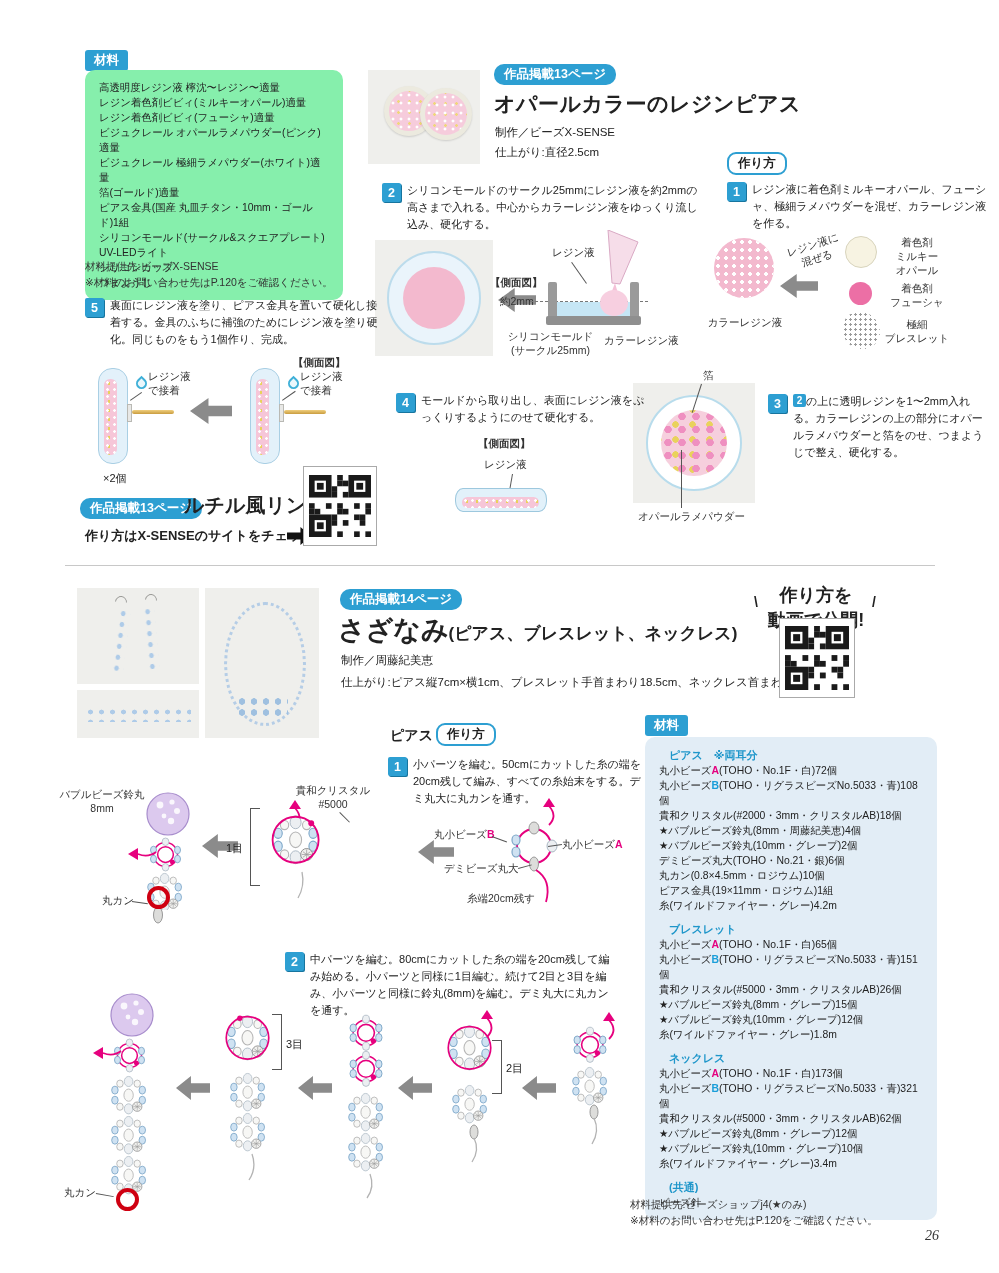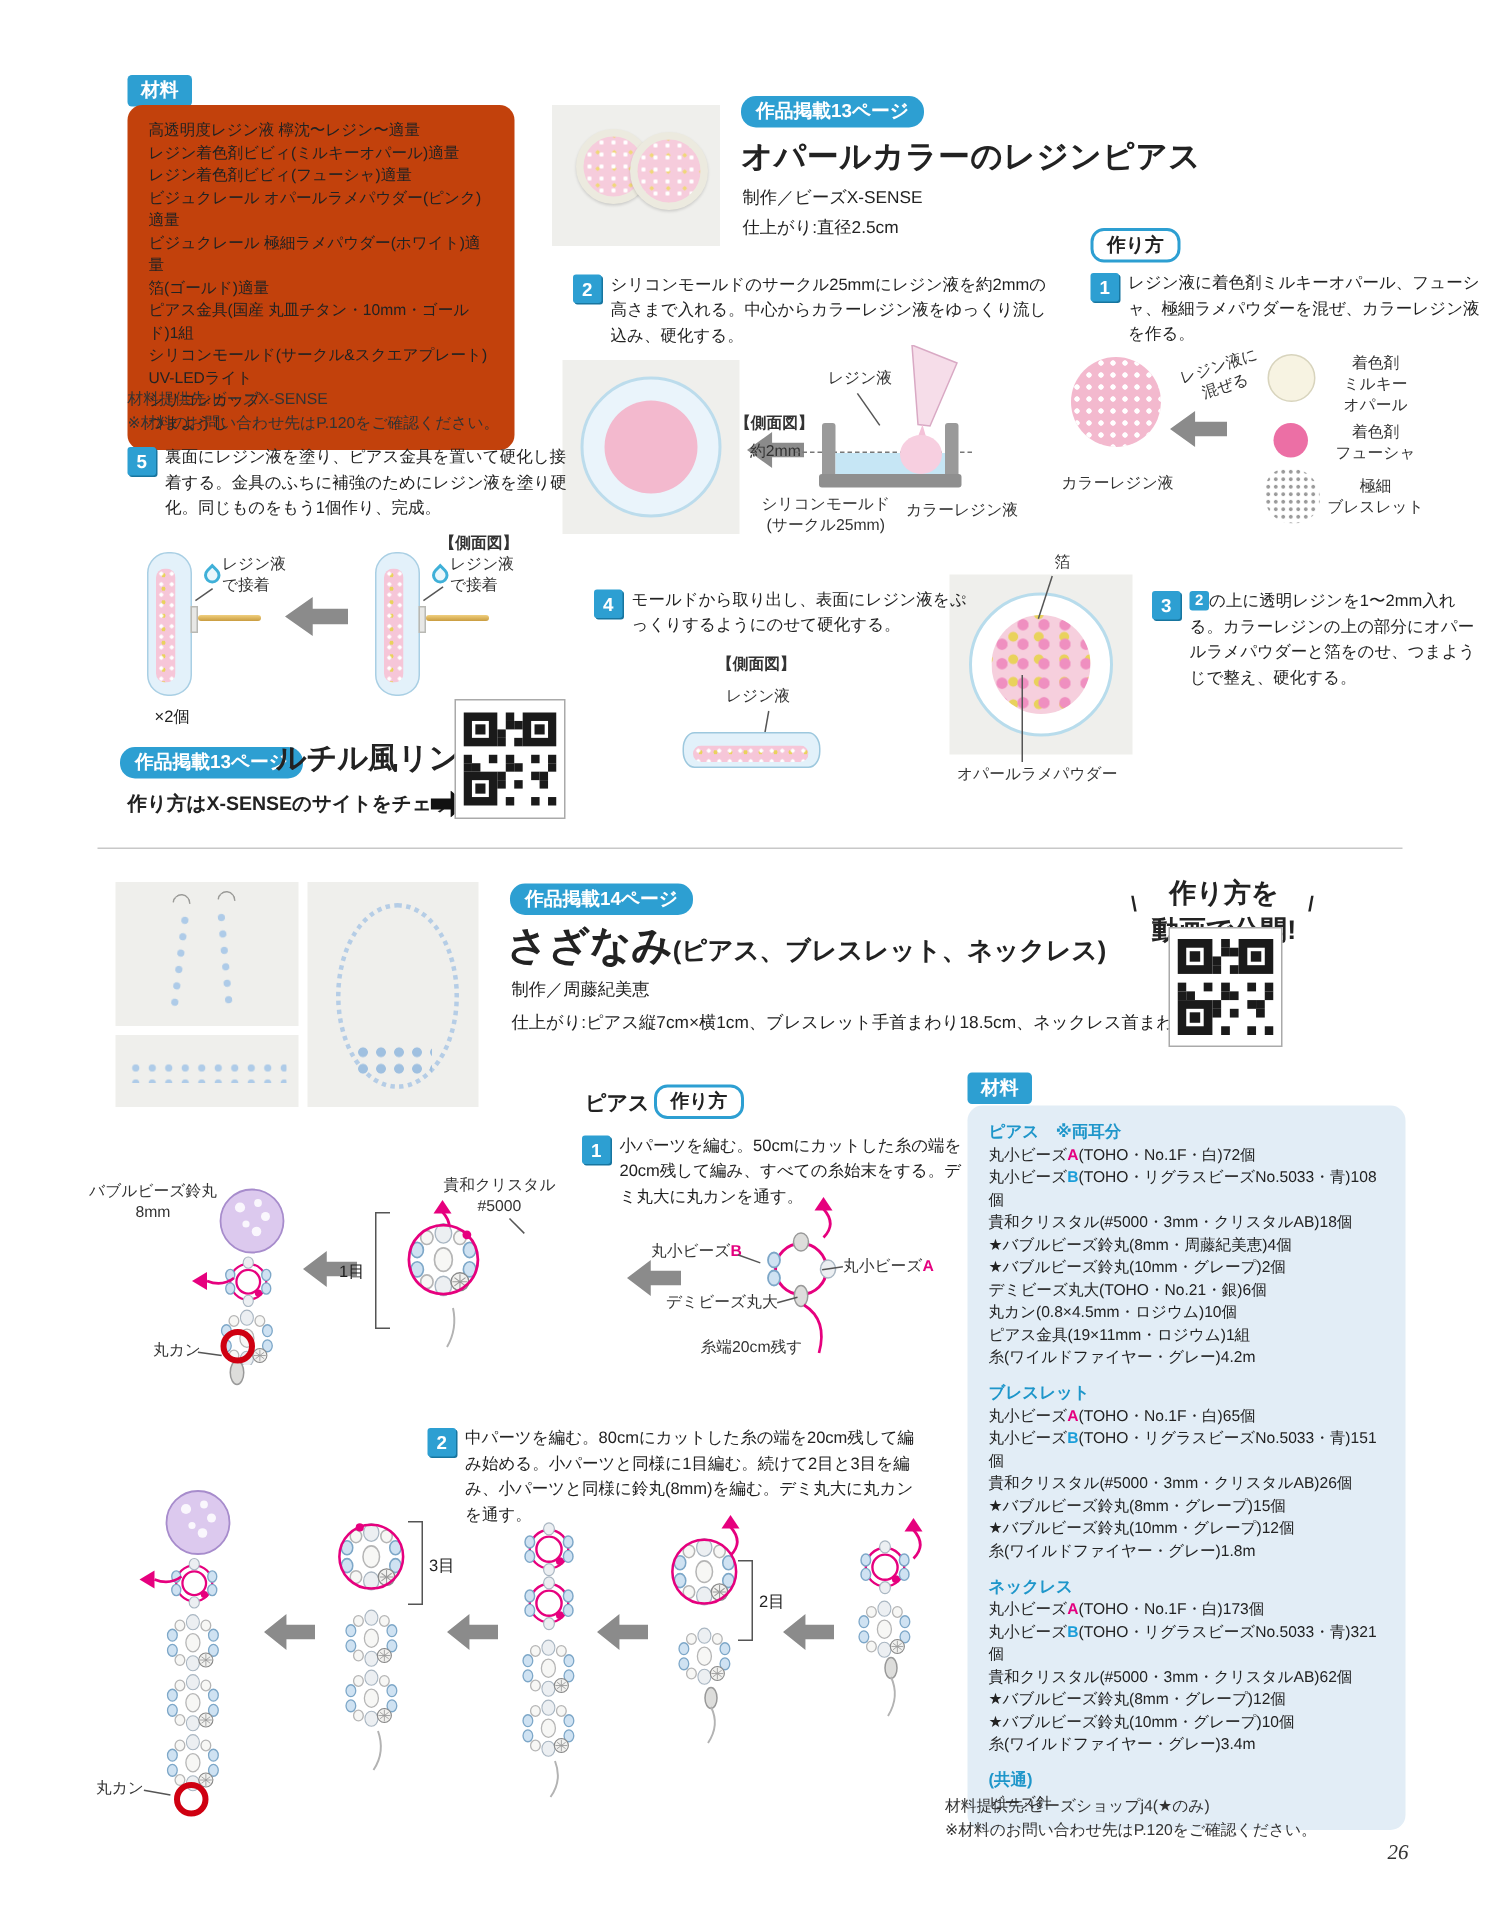--- a/index.html
+++ b/index.html
@@ -14,23 +14,23 @@
   .ctr{text-align:center;}
   .nbox{position:absolute;width:19px;height:19px;background:#2d9fd2;color:#fff;font-weight:bold;
         font-size:12.5px;display:flex;align-items:center;justify-content:center;border-radius:2px;
         box-shadow:1px 1px 0 #17759f;}
   .badge{position:absolute;background:#2d9fd2;color:#fff;font-weight:bold;font-size:12.5px;
         line-height:1;padding:4px 10px;border-radius:10px;}
   .howto{position:absolute;background:#fff;border:2px solid #2d9fd2;border-radius:9px;color:#222;
         font-weight:bold;font-size:12.5px;line-height:1;padding:3px 9px;}
   .tag{position:absolute;background:#2d9fd2;color:#fff;font-weight:bold;font-size:12.5px;
         line-height:1;padding:4px 9px;border-radius:3px;}
-  .box{position:absolute;background:#c2410c;border-radius:10px;padding:10px 14px;}
+  .box{position:absolute;background:#86efac;border-radius:10px;padding:10px 14px;}
   .li{font-size:10.4px;line-height:15px;color:#222;}
-  .ghead{font-size:11px;line-height:16px;font-weight:bold;color:#1e96ca;}
+  .ghead{font-size:11px;line-height:16px;font-weight:bold;color:#1e96ca;margin-left:10px;}
   .gap{height:8px;}
   .acc-A{color:#e4007f;font-weight:bold;}
   .acc-B{color:#1a9ed9;font-weight:bold;}
   .garrow{position:absolute;background:#8b8b8b;clip-path:polygon(0 50%,44% 0,44% 30%,100% 30%,100% 70%,44% 70%,44% 100%);}
   .barrow{position:absolute;background:#111;clip-path:polygon(100% 50%,56% 0,56% 30%,0 30%,0 70%,56% 70%,56% 100%);}
   .photo{position:absolute;background:#efefec;}
   .pl{position:absolute;height:1px;background:#555;transform-origin:0 0;}
   .plv{position:absolute;width:1px;background:#555;transform-origin:50% 0;}
   .drop{position:absolute;width:7px;height:7px;border:2px solid #3fb0d8;border-radius:0 50% 50% 50%;
         transform:rotate(45deg);background:#eaf7fc;}
@@ -458,21 +458,21 @@
     <ellipse cx="34" cy="100" rx="4" ry="7" class="bs"></ellipse>
     <path d="M34,106 q6,13 -2,26" class="thread"></path>
   </svg>
 
   <div class="tag" style="left:645px;top:715px">材料</div>
   <div class="box" style="left:645px;top:737px;width:264px;background:#e2edf6">
     <div class="ghead">ピアス　※両耳分</div>
     <div>
         <div class="li"><span>丸小ビーズ</span><span class="acc-A">A</span><span>(TOHO・No.1F・白)72個</span></div>
         <div class="li"><span>丸小ビーズ</span><span class="acc-B">B</span><span>(TOHO・リグラスビーズNo.5033・青)108個</span></div>
-        <div class="li"><span>貴和クリスタル(#5000・3mm・クリスタルAB)18個</span></div>
+        <div class="li"><span>貴和クリスタル(#2000・3mm・クリスタルAB)18個</span></div>
         <div class="li"><span>★バブルビーズ鈴丸(8mm・周藤紀美恵)4個</span></div>
         <div class="li"><span>★バブルビーズ鈴丸(10mm・グレープ)2個</span></div>
         <div class="li"><span>デミビーズ丸大(TOHO・No.21・銀)6個</span></div>
         <div class="li"><span>丸カン(0.8×4.5mm・ロジウム)10個</span></div>
         <div class="li"><span>ピアス金具(19×11mm・ロジウム)1組</span></div>
         <div class="li"><span>糸(ワイルドファイヤー・グレー)4.2m</span></div>
       </div>
     <div class="gap"></div>
     <div class="ghead">ブレスレット</div>
     <div>

